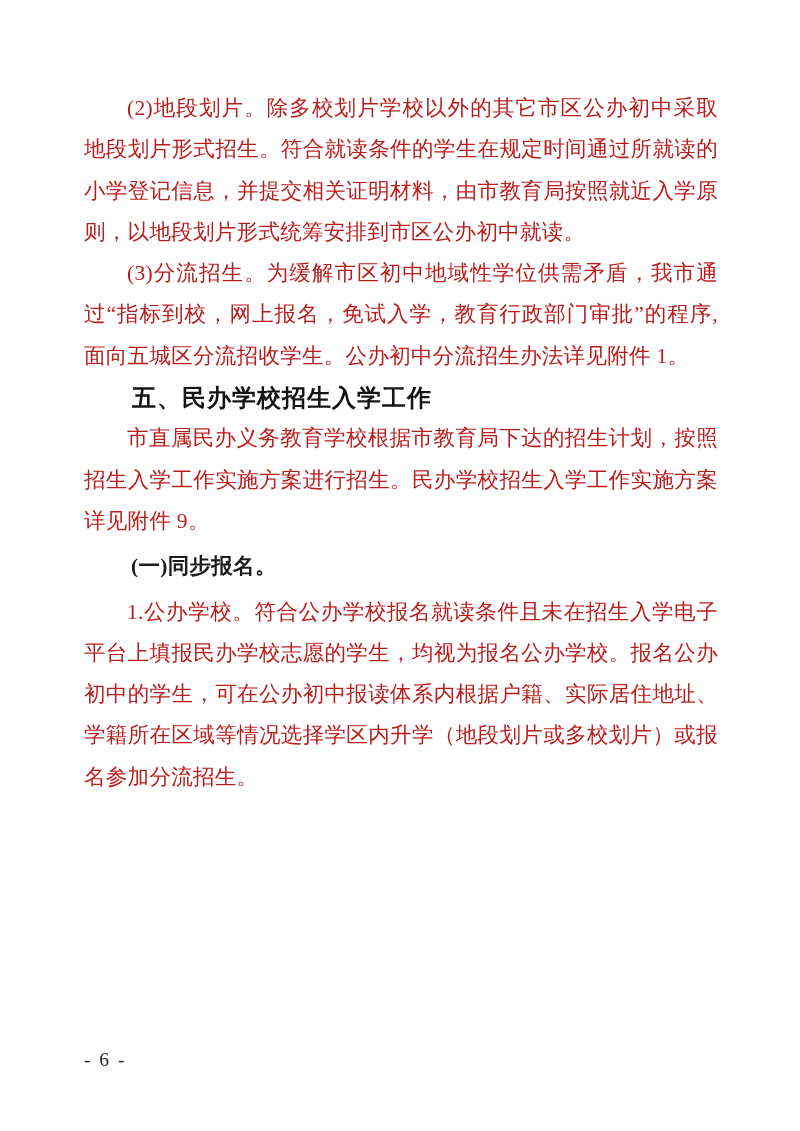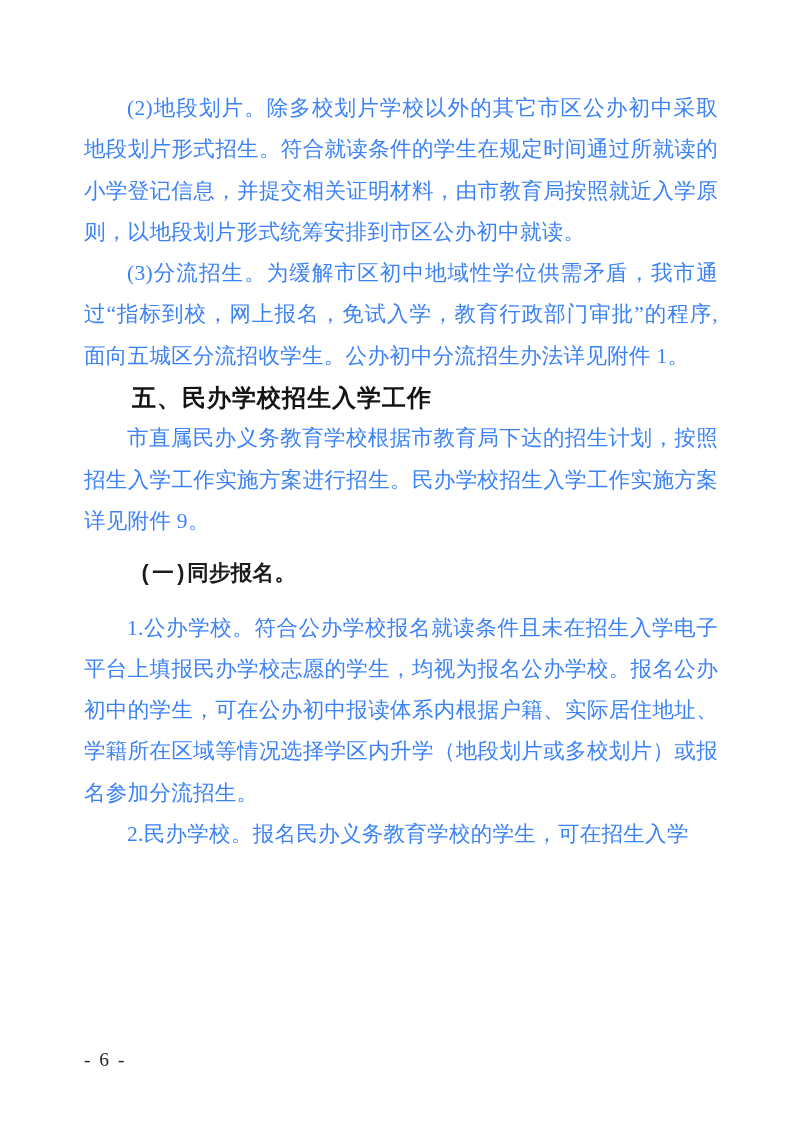--- a/index.html
+++ b/index.html
@@ -18,39 +18,39 @@
     position: absolute;
     left: 84px;
     top: 88px;
     width: 634px;
   }
   .body-para {
     margin: 0;
     font-family: "Liberation Serif", "DejaVu Serif", serif;
     font-size: 21.5px;
     line-height: 41.3px;
-    color: #3b82f6;
+    color: #b91c1c;
     text-align: justify;
     text-justify: inter-ideograph;
     text-indent: 2em;
     letter-spacing: 0.3px;
   }
   .heading-para {
     margin: 0;
     font-family: "Liberation Sans", "DejaVu Sans", sans-serif;
     font-weight: bold;
     font-size: 24px;
     line-height: 41.3px;
     color: #141414;
     text-indent: 2em;
     letter-spacing: 1px;
   }
   .sub-para {
-    margin: 12px;
-    font-family: Liberation Mono, monospace;
+    margin: 4px;
+    font-family: Liberation Serif, serif;
     font-weight: 600;
     font-size: 21.5px;
     line-height: 41.3px;
     color: #1b1b1b;
     text-indent: 2em;
     letter-spacing: 0.3px;
   }
   .page-footer {
     position: absolute;
     left: 84px;
@@ -66,16 +66,15 @@
 <body>
 
 <div class="page">
   <div class="content">
     <p class="body-para">(2)地段划片。除多校划片学校以外的其它市区公办初中采取地段划片形式招生。符合就读条件的学生在规定时间通过所就读的小学登记信息，并提交相关证明材料，由市教育局按照就近入学原则，以地段划片形式统筹安排到市区公办初中就读。</p>
     <p class="body-para">(3)分流招生。为缓解市区初中地域性学位供需矛盾，我市通过“指标到校，网上报名，免试入学，教育行政部门审批”的程序,面向五城区分流招收学生。公办初中分流招生办法详见附件 1。</p>
     <p class="heading-para">五、民办学校招生入学工作</p>
     <p class="body-para">市直属民办义务教育学校根据市教育局下达的招生计划，按照招生入学工作实施方案进行招生。民办学校招生入学工作实施方案详见附件 9。</p>
     <p class="sub-para">(一)同步报名。</p>
     <p class="body-para">1.公办学校。符合公办学校报名就读条件且未在招生入学电子平台上填报民办学校志愿的学生，均视为报名公办学校。报名公办初中的学生，可在公办初中报读体系内根据户籍、实际居住地址、学籍所在区域等情况选择学区内升学（地段划片或多校划片）或报名参加分流招生。</p>
-    <p class="body-para">2.民办学校。报名民办义务教育学校的学生，可在招生入学</p>
   </div>
   <div class="page-footer">- 6 -</div>
 </div>
 
 </body></html>

